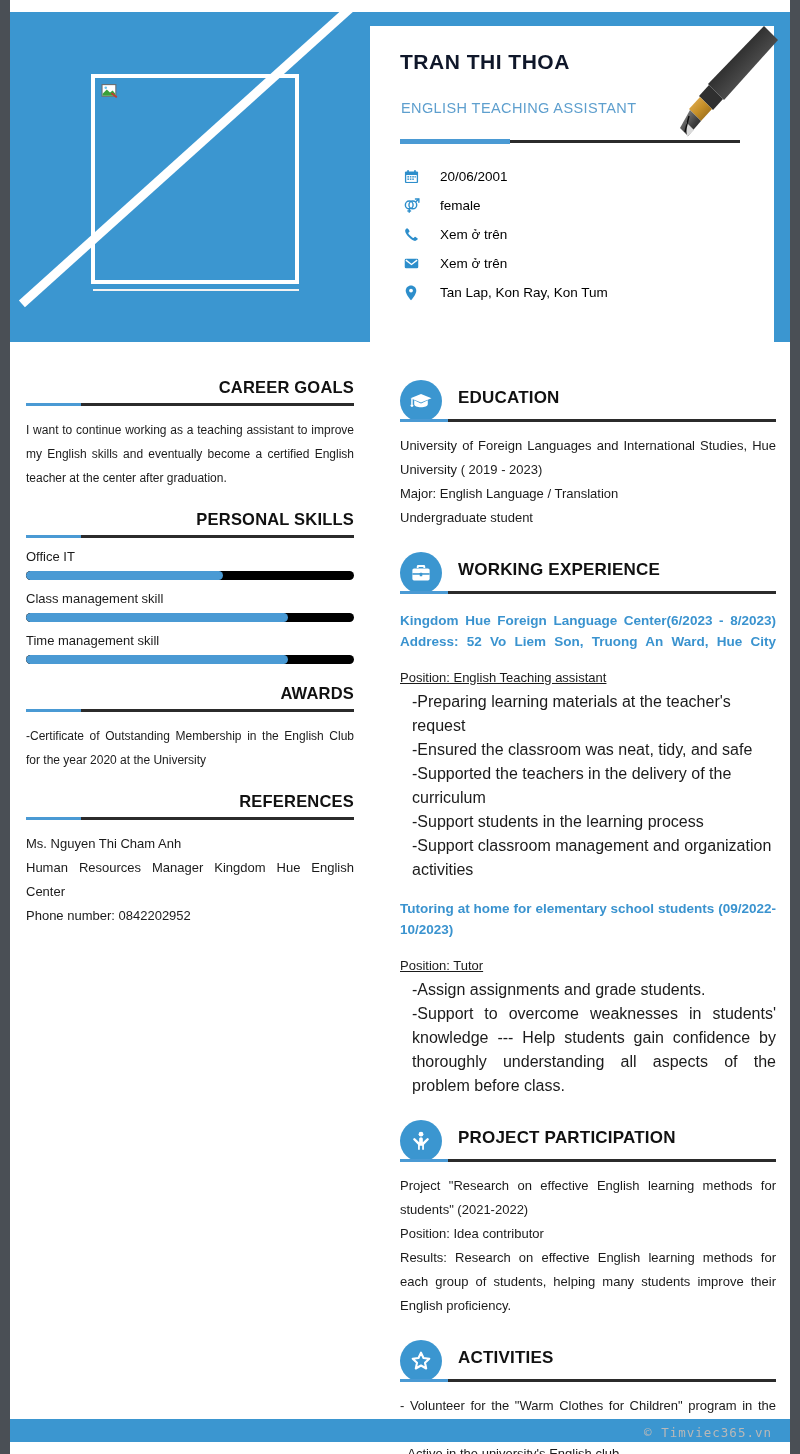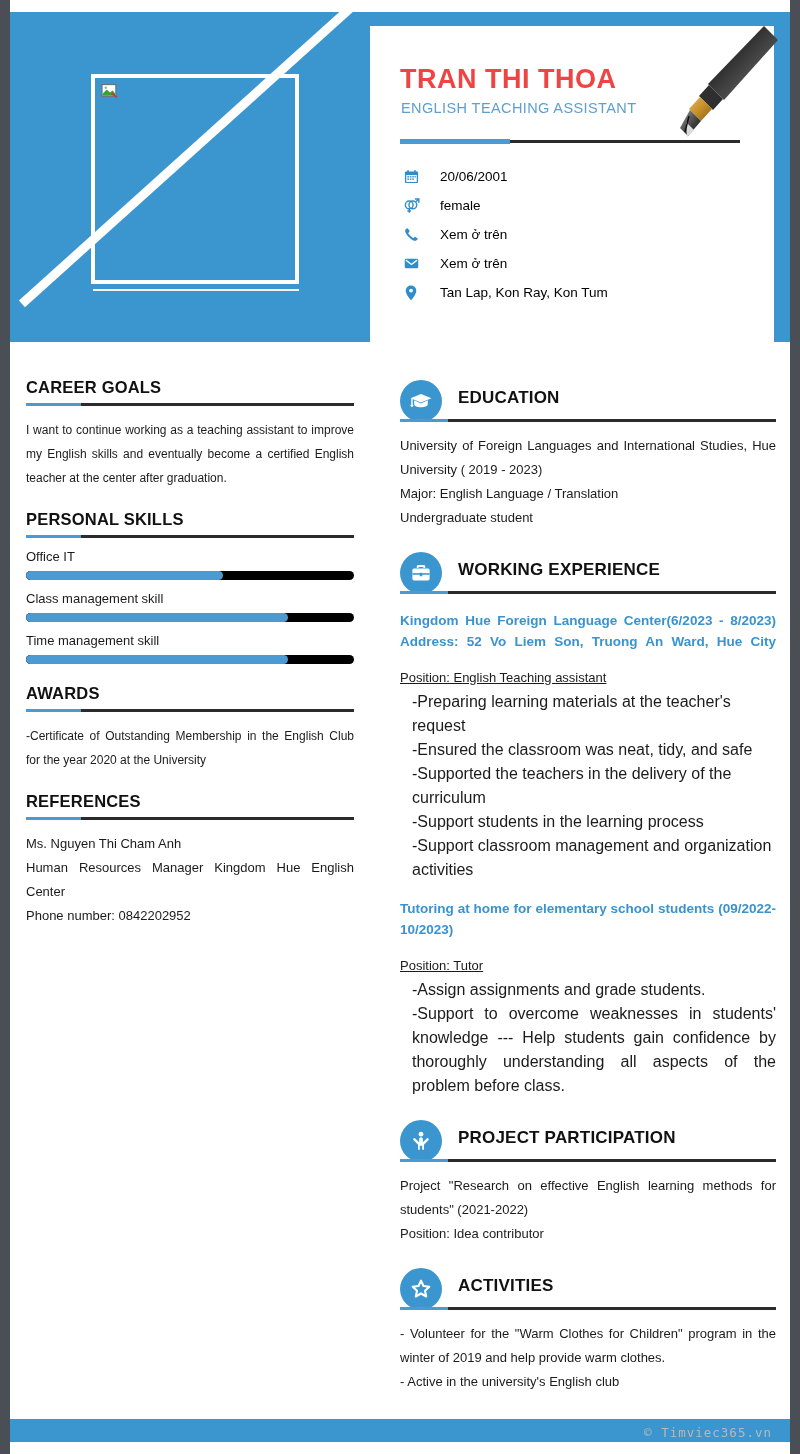--- a/index.html
+++ b/index.html
@@ -12,38 +12,38 @@
   .hdr{position:absolute;left:0;top:6px;width:780px;height:330px;}
   .hdr-blue{position:absolute;left:0;top:0;width:780px;height:330px;background:#3b96d0;overflow:hidden;}
   .diag{position:absolute;width:560px;height:9px;background:#fff;
         transform:rotate(-42deg);left:-60px;top:100px;}
   .photo-frame{position:absolute;left:81px;top:62px;width:208px;height:210px;
         border:4px solid #ffffff;box-sizing:border-box;}
   .photo-ph{position:absolute;left:6px;top:5px;width:18px;height:17px;}
   .frame-line{position:absolute;left:83px;top:277px;width:206px;height:2px;background:#f2f2f2;}
   .hdr-white{position:absolute;left:360px;top:14px;width:404px;height:316px;background:#ffffff;}
 
-  .name{position:absolute;left:30px;top:38px;font-size:27px;font-weight:bold;color:#ef4444;letter-spacing:.5px;}
+  .name{position:absolute;left:30px;top:24px;font-size:21px;font-weight:bold;color:#0f172a;letter-spacing:.5px;}
   .role{position:absolute;left:31px;top:74px;font-size:14.5px;color:#5e9fce;letter-spacing:.4px;}
   .rule-wrap{position:absolute;left:30px;top:113px;width:340px;height:5px;}
   .rule-blue{position:absolute;left:0;top:0;width:110px;height:5px;background:#4a9ad4;}
   .rule-dark{position:absolute;left:110px;top:1px;width:230px;height:3px;background:#2b2b2b;}
 
   .pen{position:absolute;right:-6px;top:-2px;width:120px;height:135px;}
 
   .contacts{position:absolute;left:28px;top:136px;}
   .crow{display:flex;align-items:center;height:29px;}
   .cico{width:26px;display:flex;align-items:center;justify-content:center;color:#2d8ecb;flex:0 0 26px;}
   .ctxt{font-size:13.5px;color:#000000;margin-left:16px;}
 
   
   .left{position:absolute;left:0;top:352px;width:360px;padding:0 16px;box-sizing:border-box;}
   .right{position:absolute;left:376px;top:352px;width:404px;padding:0 14px;box-sizing:border-box;}
 
-  .sec-h{margin-top:20px;}
+  .sec-h{margin-top:20px;text-align:right;}
   .sec-h .t{font-size:16.5px;font-weight:bold;color:#111;letter-spacing:.2px;}
   .uline{position:relative;height:3px;margin-top:6px;background:#2b2b2b;}
   .uline:before{content:"";position:absolute;left:0;top:0;width:55px;height:3px;background:#4a9ad4;}
 
   .body-t{font-size:12px;color:#1b1b1b;line-height:24px;text-align:justify;margin-top:12px;}
   .body-l{font-size:13px;color:#1b1b1b;line-height:24px;margin-top:12px;}
 
   
   .skill{margin-top:11px;}
   .skill .lab{font-size:13px;color:#1b1b1b;}
@@ -300,20 +300,21 @@
             <circle cx="12" cy="4.6" r="2.6"></circle>
             <path d="M12 8 c-1.1 0-2 .8-2 1.9 v3.4 l-4.3-4.1 a1.3 1.3 0 0 0-1.9 1.8 l5 5.2 v5.3 h1.9 v-4.4 h2.6 v4.4 h1.9 v-5.3 l5-5.2 a1.3 1.3 0 0 0-1.9-1.8 L14 13.3 V9.9 C14 8.8 13.1 8 12 8z"></path>
           </svg>
         </span>
         <span class="rtitle">PROJECT PARTICIPATION</span>
       </div>
       <div class="rline"></div>
       <div class="body-l">
         <div style="text-align:justify;">Project "Research on effective English learning methods for students" (2021-2022)</div>
         <div>Position: Idea contributor</div>
+        <div style="text-align:justify;">Results: Research on effective English learning methods for each group of students, helping many students improve their English proficiency.</div>
       </div>
     </div>
 
     <div class="rsec">
       <div class="rhead">
         <span class="circ">
           <svg width="24" height="24" viewBox="0 0 24 24" fill="none" stroke="#fff" stroke-width="2.1" stroke-linejoin="round">
             <path d="M12 3.6 l2.5 5.4 5.8.7 -4.3 4 1.2 5.8 -5.2-3 -5.2 3 1.2-5.8 -4.3-4 5.8-.7 z"></path>
           </svg>
         </span>

